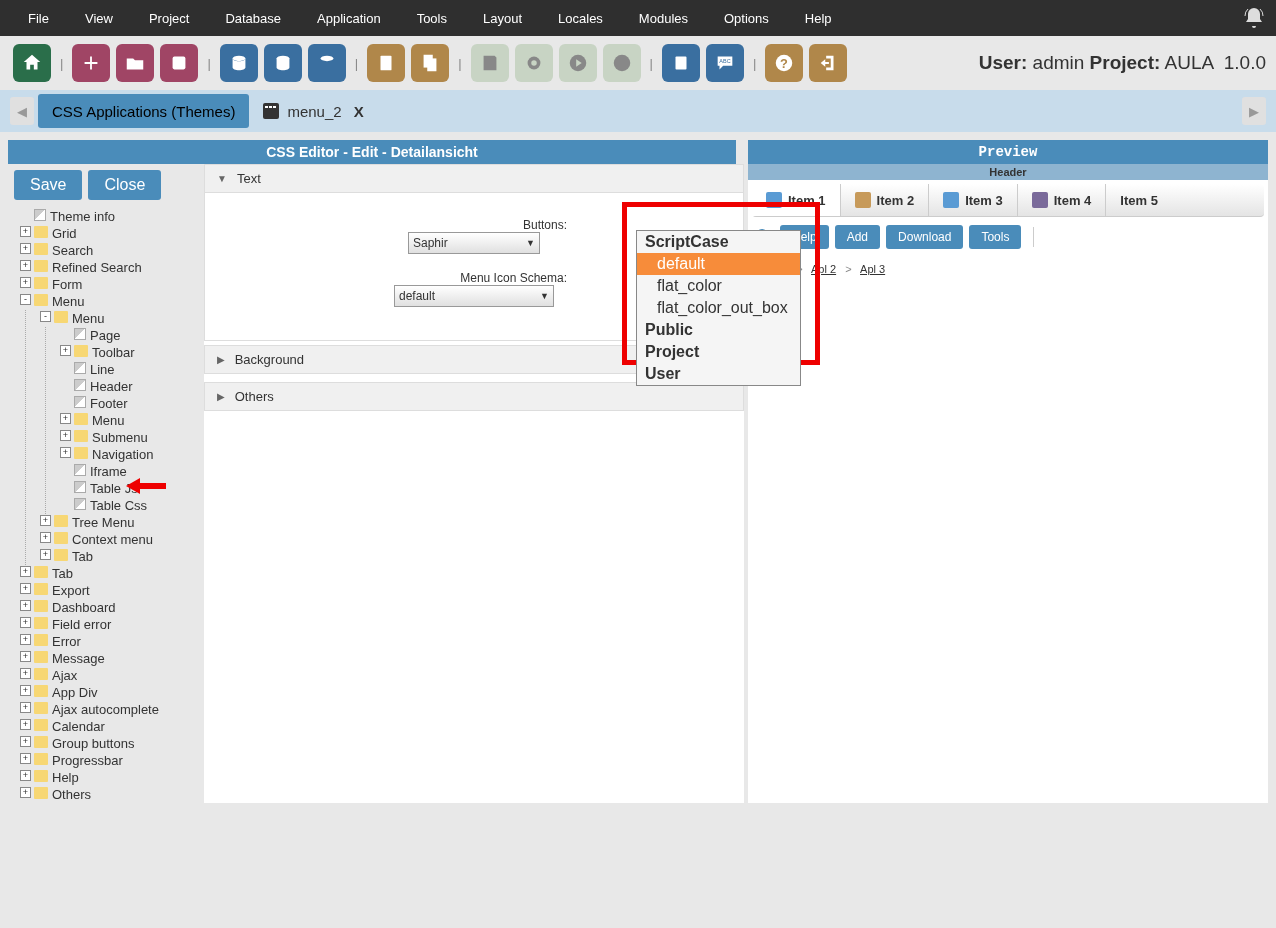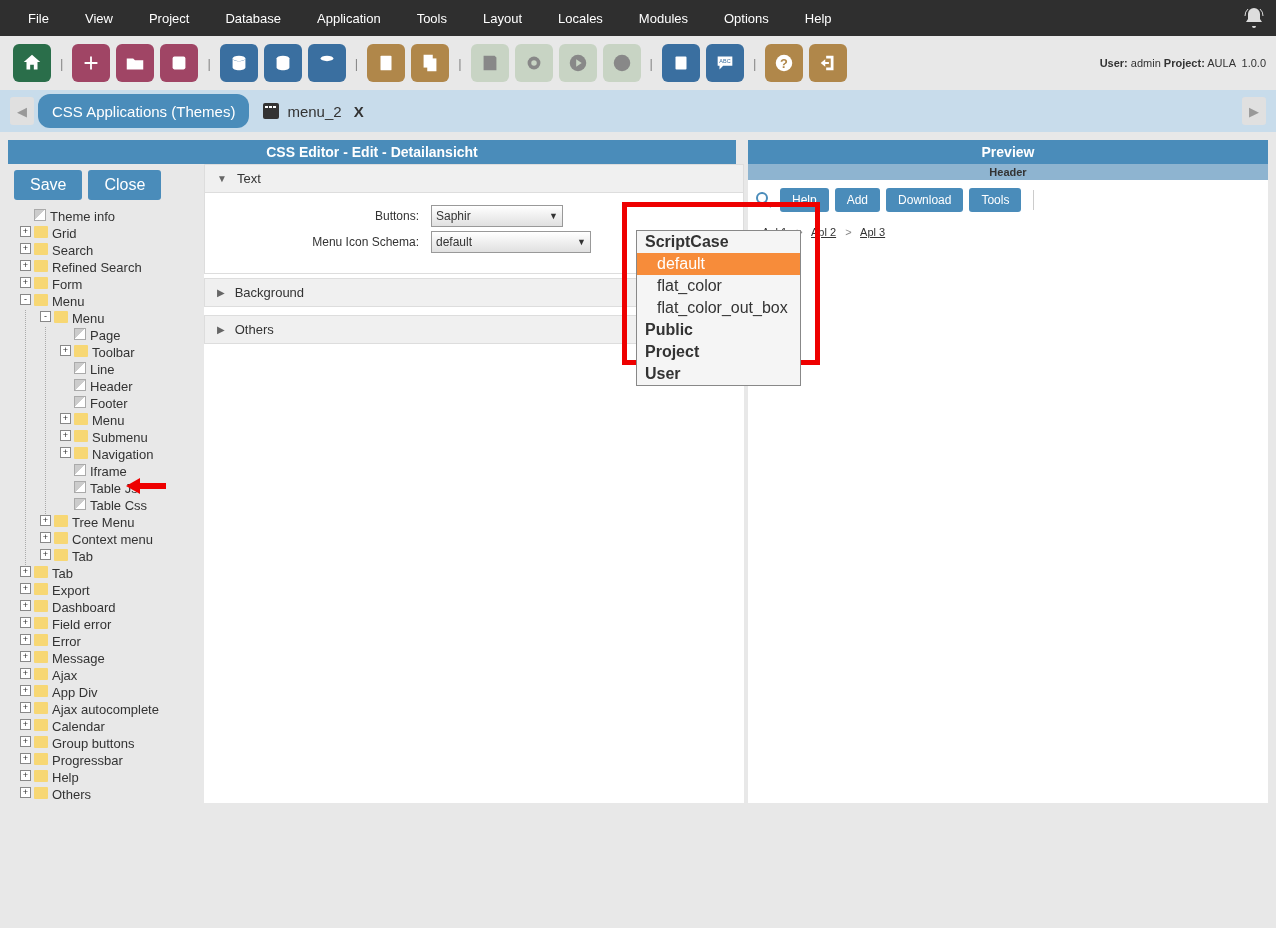--- a/index.html
+++ b/index.html
@@ -7,37 +7,37 @@
 
 
 .menubar { background: #2f2f2f; color: #fff; height: 36px; display: flex; align-items: center; padding: 0 10px; }
 .menubar .menu-item { padding: 0 18px; cursor: pointer; height: 36px; display: flex; align-items: center; }
 .menubar .bell-icon { margin-left: auto; width: 24px; height: 24px; }
 
 
 .toolbar { background: #e8e8e8; height: 54px; display: flex; align-items: center; padding: 0 10px; }
 .toolbar .tb-btn { width: 38px; height: 38px; border-radius: 6px; margin: 0 3px; display: flex; align-items: center; justify-content: center; cursor: pointer; }
 .toolbar .sep { color: #888; margin: 0 6px; }
-.toolbar .user-info { margin-left: auto; font-size: 11px; }
+.toolbar .user-info { margin-left: auto; font-size: 19px; }
 .toolbar .user-info b { font-weight: bold; }
 
 
 .tabs-row { background: #c8dceb; height: 42px; display: flex; align-items: center; padding: 0 6px; position: relative; }
 .tabs-row .nav-arrow { width: 24px; height: 28px; background: #e0e0e0; display: flex; align-items: center; justify-content: center; cursor: pointer; border-radius: 3px; margin: 0 4px; color: #999; }
 .tabs-row .tab { padding: 0 14px; height: 34px; display: flex; align-items: center; cursor: pointer; font-size: 15px; }
-.tabs-row .tab.active { background: #4a8cba; color: #ffffff; border-radius: 12px; }
+.tabs-row .tab.active { background: #4a8cba; color: #000000; border-radius: 3px; }
 .tabs-row .tab .tab-icon { width: 16px; height: 16px; margin-right: 8px; }
 .tabs-row .tab .close-x { margin-left: 12px; font-weight: bold; color: #333; }
 .tabs-row .nav-arrow-right { position: absolute; right: 6px; }
 
 
 .main-wrap { padding: 8px; }
 .panel-head-row { display: flex; height: 24px; }
 .panel-head { flex: 1; background: #4a8cba; color: #fff; font-weight: bold; font-size: 14px; display: flex; align-items: center; justify-content: center; }
-.panel-head.preview { width: 520px; flex: none; margin-left: 12px; }
+.panel-head.preview { width: 520px; flex: none; margin-left: 12px; font-family: Liberation Mono, monospace; }
 
 .content-row { display: flex; }
 
 
 .sidebar { width: 190px; padding-top: 6px; }
 .sidebar .btn-row { display: flex; gap: 6px; padding: 0 6px 8px 6px; }
 .sidebar .btn { background: #4a8cba; color: #fff; border: none; padding: 6px 16px; border-radius: 3px; cursor: pointer; font-size: 16px; }
 .tree { padding-left: 12px; font-size: 13px; }
 .tree-node { padding: 1px 0; display: flex; align-items: flex-start; cursor: pointer; white-space: nowrap; }
 .tree-node .expander { width: 11px; height: 11px; border: 1px solid #888; background: #fff; font-size: 9px; line-height: 9px; text-align: center; margin-right: 3px; color: #333; }
@@ -45,21 +45,21 @@
 .tree-node .folder-icon { width: 14px; height: 12px; background: #f7d774; margin-right: 4px; display: inline-block; border-radius: 1px; }
 .tree-node .leaf-icon { width: 12px; height: 12px; background: linear-gradient(135deg,#ccc 50%,#fff 50%); margin-right: 4px; border: 1px solid #aaa; display: inline-block; }
 .tree-children { padding-left: 14px; border-left: 1px dotted #aaa; margin-left: 5px; }
 .red-arrow { position: absolute; left: 118px; top: 312px; color: #e00; font-size: 26px; font-weight: bold; pointer-events: none; }
 
 
 .editor { flex: 1; background: #fff; margin-left: 6px; margin-right: 4px; position: relative; }
 .section-bar { background: #f0f0f0; border: 1px solid #ddd; padding: 6px 12px; display: flex; align-items: center; cursor: pointer; margin-bottom: 0; }
 .section-bar .arrow { margin-right: 10px; color: #666; font-size: 10px; }
 .section-body { padding: 8px 16px 16px 16px; border: 1px solid #ddd; border-top: none; margin-bottom: 4px; }
-.form-row { display: flex; align-items: center; margin: 4px 0; }
+.form-row { display: flex; align-items: center; margin: 17px 0; flex-direction: column; }
 .form-row label { width: 210px; text-align: right; padding-right: 12px; font-size: 12px; }
 .form-row .select { width: 132px; height: 22px; border: 1px solid #999; background: linear-gradient(#fff,#e0e0e0); font-size: 12px; padding: 0 4px; position: relative; display: flex; align-items: center; }
 .form-row .select::after { content: "▼"; position: absolute; right: 4px; font-size: 9px; color: #333; }
 .form-row .select.open { width: 160px; }
 
 
 .dropdown { position: absolute; left: 432px; top: 66px; width: 165px; border: 1px solid #888; background: #f5f5f5; font-size: 16px; z-index: 10; }
 .dropdown .dd-group { font-weight: bold; padding: 2px 8px; }
 .dropdown .dd-item { padding: 2px 8px 2px 20px; cursor: pointer; }
 .dropdown .dd-item.selected { background: #f78c3a; color: #fff; }
@@ -469,20 +469,41 @@
           <div class="dd-item">flat_color</div>
           <div class="dd-item">flat_color_out_box</div>
           <div class="dd-group">Public</div>
           <div class="dd-group">Project</div>
           <div class="dd-group">User</div>
         </div>
     </div>
 
     <div class="preview-panel">
       <div class="preview-header-label">Header</div>
+      <div class="preview-tabs">
+        <div class="ptab active">
+            <span class="pt-icon" style="background:#5a9bd4"></span>
+            <span>Item 1</span>
+          </div>
+        <div class="ptab">
+            <span class="pt-icon" style="background:#c79a5a"></span>
+            <span>Item 2</span>
+          </div>
+        <div class="ptab">
+            <span class="pt-icon" style="background:#5a9bd4"></span>
+            <span>Item 3</span>
+          </div>
+        <div class="ptab">
+            <span class="pt-icon" style="background:#7a6a9a"></span>
+            <span>Item 4</span>
+          </div>
+        <div class="ptab">
+            <span>Item 5</span>
+          </div>
+      </div>
       <div class="preview-btns">
         <span class="search-ic">
             <svg width="20" height="20" viewBox="0 0 20 20">
               <circle fill="none" stroke="#4a8cba" stroke-width="2" cx="8" cy="8" r="5"></circle>
               <line stroke="#4a8cba" stroke-width="2" x1="12" y1="12" x2="17" y2="17"></line>
             </svg>
           </span>
         <button class="pbtn">Help</button>
         <button class="pbtn">Add</button>
         <button class="pbtn">Download</button>

